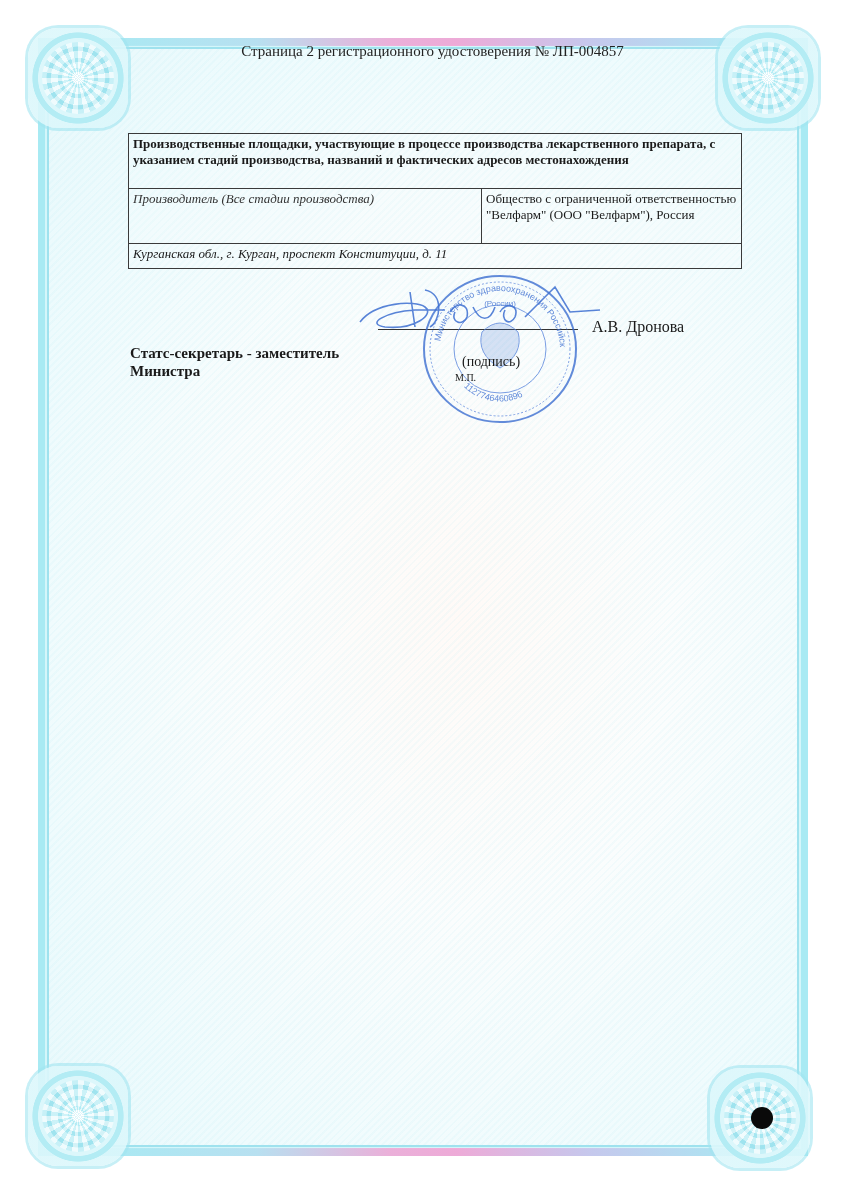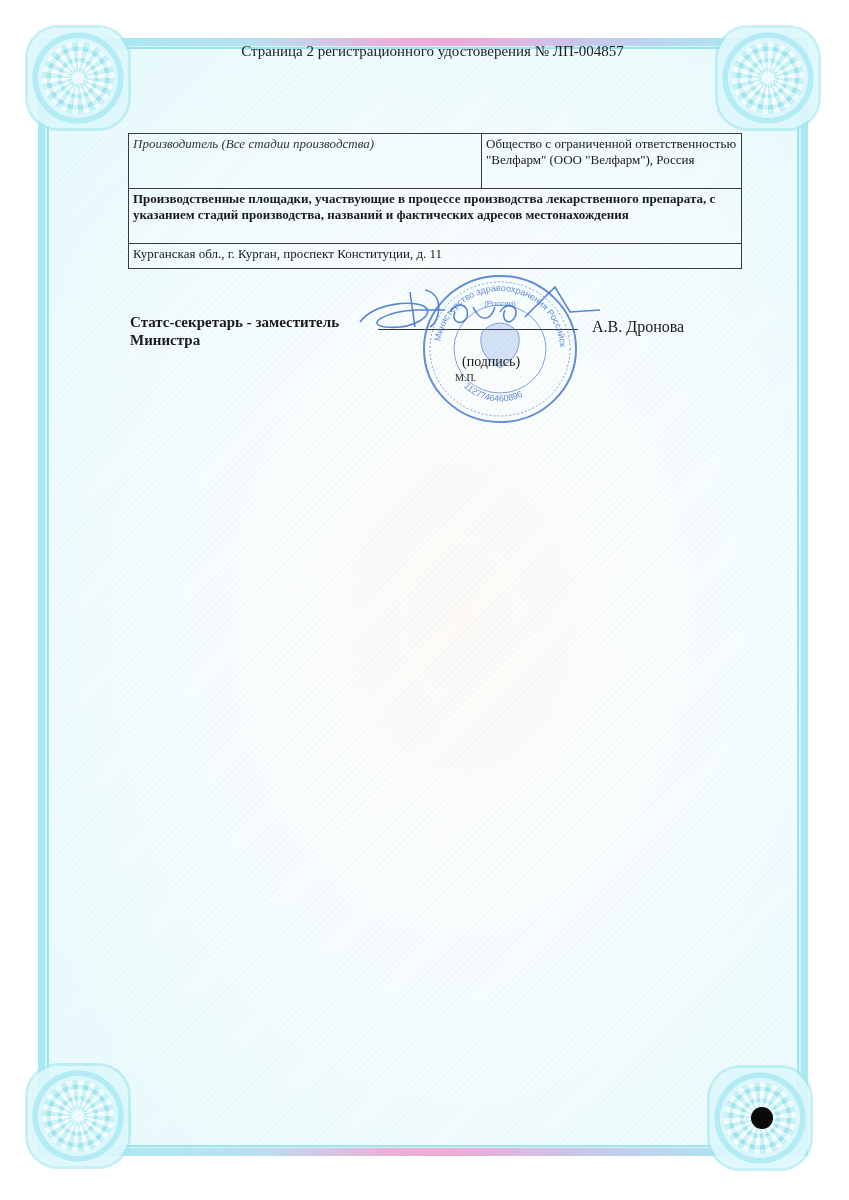--- a/index.html
+++ b/index.html
@@ -54,21 +54,21 @@
   table.sites {
     position: absolute; left: 128px; top: 133px; width: 614px;
     border-collapse: collapse; font-size: 13px; z-index: 2; background: rgba(255,255,255,0.15);
   }
   table.sites td {
     border: 1px solid #3a3a3a; padding: 2px 4px; vertical-align: top; line-height: 16px;
   }
   .hdr-cell { font-weight: bold; height: 50px; }
   .stage-cell { font-style: italic; width: 344px; height: 50px; color: #333; }
   .company-cell { height: 50px; }
-  .addr-cell { height: 20px; }
+  .addr-cell { height: 20px; font-style: italic; }
   .signer-title {
     position: absolute; left: 130px; top: 313px; font-weight: bold; font-size: 15px;
     line-height: 18px; z-index: 2;
   }
   .sign-line {
     position: absolute; left: 378px; top: 329px; width: 200px; height: 1px; background: #333; z-index: 2;
   }
   .signer-name {
     position: absolute; left: 592px; top: 318px; font-weight: normal; font-size: 16px; z-index: 2;
   }
@@ -96,33 +96,33 @@
 <div class="rosette ros-tr"></div>
 <div class="rosette ros-bl"></div>
 <div class="rosette ros-br"></div>
 <div class="punch-hole"></div>
 
 <div class="page-header">Страница 2 регистрационного удостоверения № ЛП-004857</div>
 
 <table class="sites">
   <tbody>
       <tr>
+    <td class="hdr-cell" colspan="2">Производственные площадки, участвующие в процессе производства лекарственного препарата, с указанием стадий производства, названий и фактических адресов местонахождения</td>
+  </tr>
+  <tr>
     <td class="stage-cell">Производитель (Все стадии производства)</td>
     <td class="company-cell">Общество с ограниченной ответственностью "Велфарм" (ООО "Велфарм"), Россия</td>
-  </tr>
-  <tr>
-    <td class="hdr-cell" colspan="2">Производственные площадки, участвующие в процессе производства лекарственного препарата, с указанием стадий производства, названий и фактических адресов местонахождения</td>
   </tr>
   <tr>
     <td class="addr-cell" colspan="2">Курганская обл., г. Курган, проспект Конституции, д. 11</td>
   </tr>
 </tbody>
   </table>
 
-<div class="signer-title" style="width:230px;">Статс-секретарь - заместитель Министра</div>
+<div class="signer-title" style="width:230px;margin-top:31px;">Статс-секретарь - заместитель Министра</div>
 <div class="sign-line"></div>
 <div class="signer-name">А.В. Дронова</div>
 
 <svg class="stamp" viewBox="0 0 160 155">
   <ellipse cx="80" cy="77" rx="76" ry="73" fill="none" stroke="#3d6fd1" stroke-width="2"></ellipse>
   <ellipse cx="80" cy="77" rx="70" ry="67" fill="none" stroke="#5b86dc" stroke-width="1" stroke-dasharray="2 2"></ellipse>
   <ellipse cx="80" cy="77" rx="46" ry="44" fill="none" stroke="#5b86dc" stroke-width="1"></ellipse>
   <path d="M62 60 q18 -18 36 0 q6 22 -18 36 q-24 -14 -18 -36z" fill="rgba(61,111,209,0.25)" stroke="#5b86dc" stroke-width="1"></path>
   <defs>
     <path id="stampArc" d="M20 77 a60 58 0 1 1 120 0"></path>

